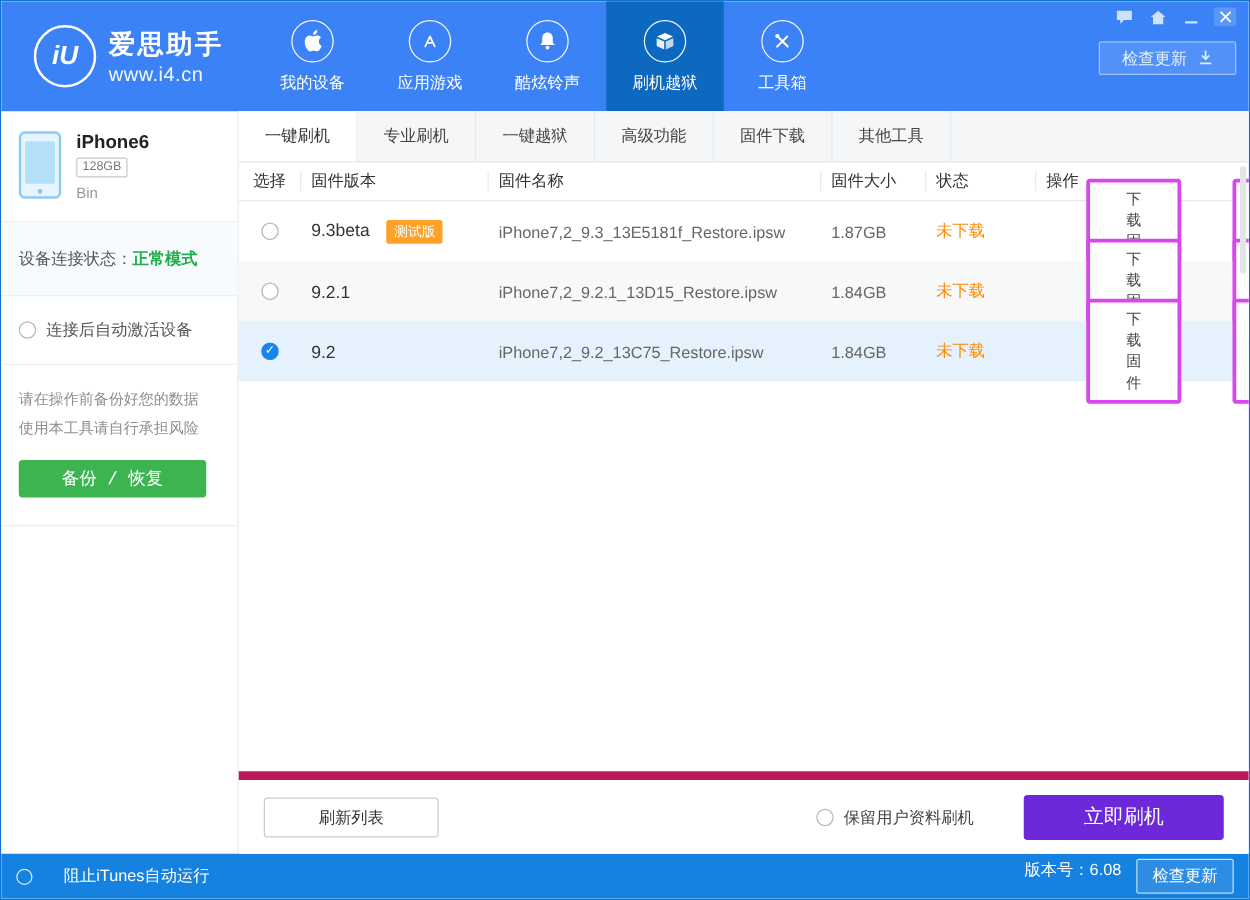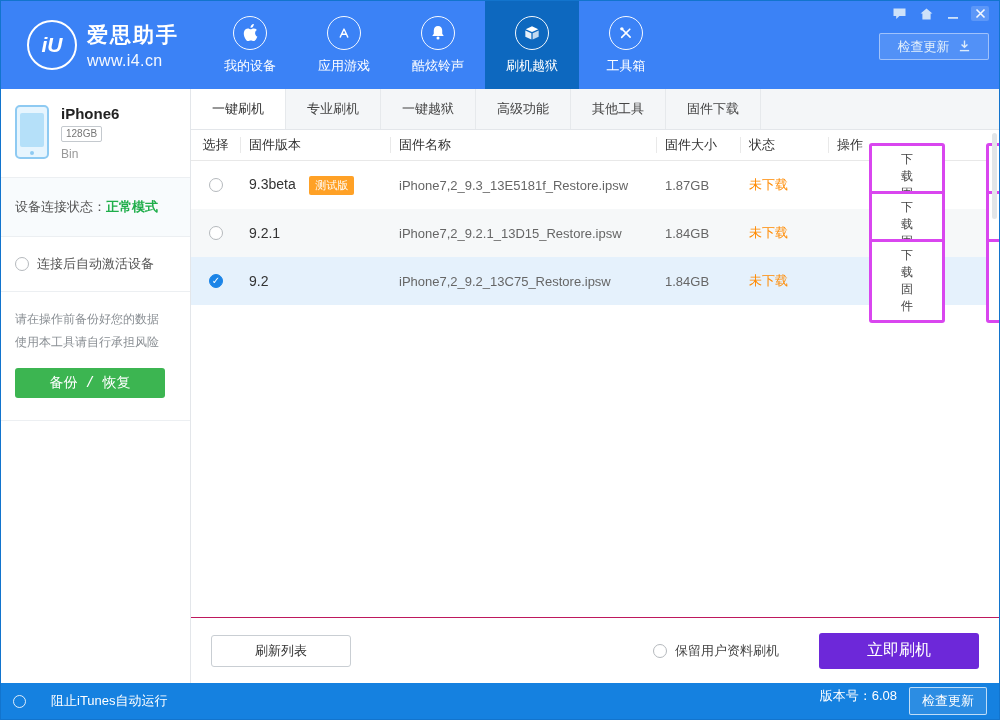--- a/index.html
+++ b/index.html
@@ -69,21 +69,21 @@
   .cell.c-sel { display:flex; justify-content:center; }
   .ver-text { font-size:14px; color:#333; }
   .badge { display:inline-block; margin-left:10px; background:#ffa126; color:#fff; font-size:11px; padding:2px 6px; border-radius:2px; }
   .fname, .fsize { color:#666; }
   .fstatus { color:#ff8a00; }
   .ops { display:flex; gap:9px; align-items:center; }
   .op-btn { padding:5px 29px; border:3px solid #d946ef; background:#fff; border-radius:3px; font-size:12px; color:#444; cursor:pointer; font-family:inherit;margin-left:32px; }
   .content-fill { flex:1; }
   .scroll-thumb { position:absolute; right:2px; top:44px; width:5px; height:86px; background:#e2e5e8; border-radius:3px; }
 
-  .cfooter { flex:0 0 66px; border-top:1px solid #be185d; display:flex; align-items:center; padding:0 20px; box-sizing:border-box; }
+  .cfooter { flex:0 0 66px; border-top:7px solid #be185d; display:flex; align-items:center; padding:0 20px; box-sizing:border-box; }
   .refresh-btn { width:140px; height:32px; background:#fff; border:1px solid #c9ced3; border-radius:3px; font-size:13px; color:#333; cursor:pointer; font-family:inherit; }
   .keep-group { margin-left:auto; display:flex; align-items:center; gap:8px; font-size:13px; color:#444; margin-right:40px; cursor:pointer; }
   .flash-btn { width:160px; height:36px; background:#6d28d9; border:none; border-radius:3px; color:#fff; font-size:16px; cursor:pointer; font-family:inherit; }
 
   
   .statusbar { flex:0 0 36px; background:#1581e0; display:flex; align-items:center; color:#fff; padding:0 12px; box-sizing:border-box; font-size:13px; }
   .block-group { display:flex; align-items:center; gap:25px; cursor:pointer; }
   .sb-right { margin-left:auto; display:flex; gap:12px; }
   .check-update { padding:4px 12px; border:1px solid rgba(255,255,255,.7); background:rgba(255,255,255,.1); color:#fff; border-radius:2px; font-size:13px; cursor:pointer; font-family:inherit; }
 </style>
@@ -218,22 +218,22 @@
       <div class="sidebar-fill"></div>
     </aside>
 
     <main class="content">
 
       <div class="tabs">
         <div class="tab active">一键刷机</div>
         <div class="tab">专业刷机</div>
         <div class="tab">一键越狱</div>
         <div class="tab">高级功能</div>
+        <div class="tab">固件下载</div>
         <div class="tab">其他工具</div>
-        <div class="tab">固件下载</div>
       </div>
 
       <div class="thead">
         <div class="th c-sel">选择</div>
         <div class="th c-ver">固件版本</div>
         <div class="th c-name">固件名称</div>
         <div class="th c-size">固件大小</div>
         <div class="th c-status">状态</div>
         <div class="th c-ops">操作</div>
       </div>

